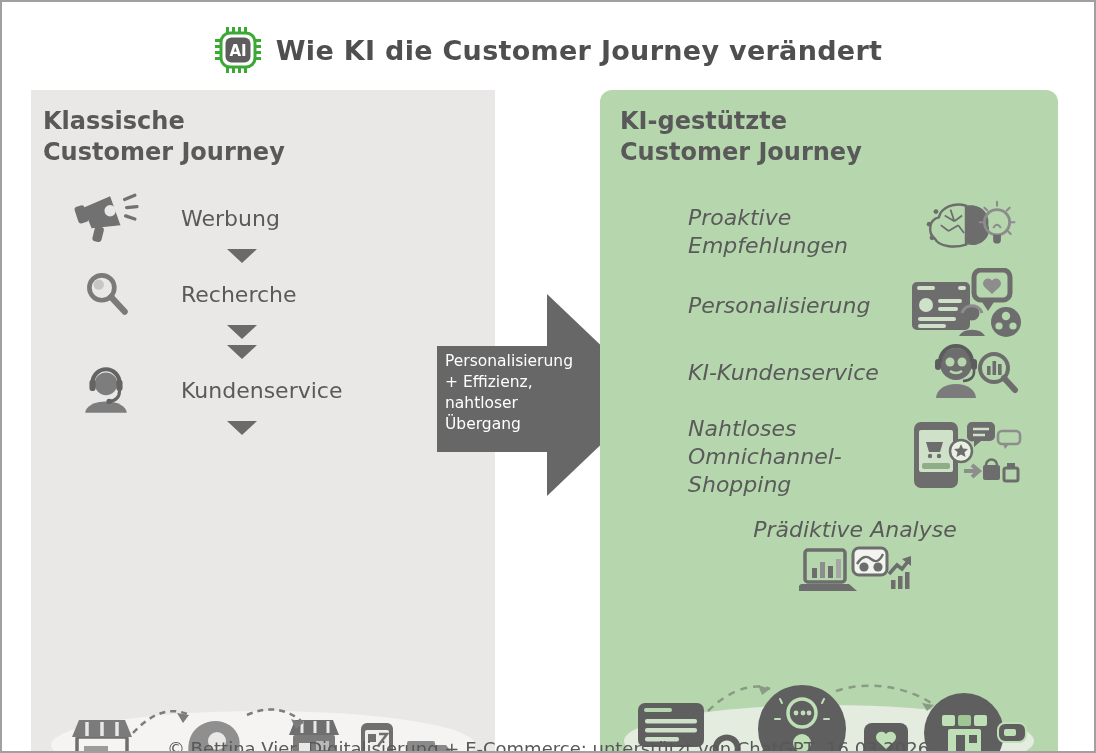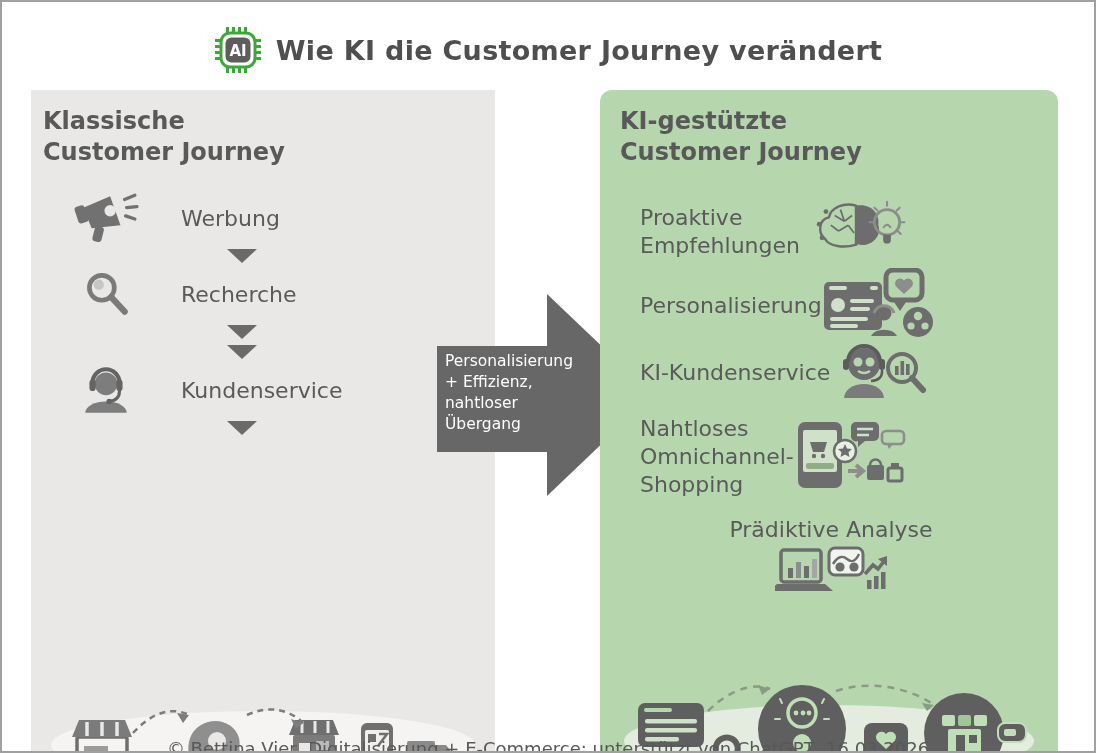--- a/index.html
+++ b/index.html
@@ -22,21 +22,21 @@
   .step-label{margin-left:40px;font-size:22px;color:#5a5a5a;}
   .arrow-row{height:20px;display:flex;align-items:center;}
   .down-triangle{width:0;height:0;border-left:15px solid transparent;border-right:15px solid transparent;border-top:14px solid #6a6a6a;margin-left:192px;}
   
   .trans-rect{position:absolute;left:435px;top:344px;width:111px;height:106px;background:#676767;}
   .trans-head{position:absolute;left:545px;top:292px;width:0;height:0;
     border-top:101px solid transparent;border-bottom:101px solid transparent;border-left:106px solid #676767;}
   .trans-label{position:absolute;left:443px;top:349px;width:160px;color:#ffffff;font-size:15.5px;line-height:21px;white-space:pre-line;}
   
   .ai-items{position:absolute;top:110px;left:0;right:0;}
-  .ai-row{display:flex;align-items:center;justify-content:flex-start;padding:0 36px 0 40px;box-sizing:border-box;}
+  .ai-row{display:flex;align-items:center;justify-content:space-between;padding:0 36px 0 88px;box-sizing:border-box;font-style:italic;}
   .ai-label{font-size:22px;color:#5a5a5a;line-height:28px;white-space:pre-line;}
   .ai-icon{flex:0 0 auto;}
   .r1{height:64px;} .r2{height:58px;margin-top:13px;} .r3{height:96px;}
   .r4{height:72px;margin-top:2px;} .r5{height:66px;margin-top:11px;flex-direction:column;}
   
   .illus{position:absolute;bottom:6px;left:8px;right:8px;display:flex;justify-content:center;}
   
   .footer{position:absolute;top:736px;left:0;right:0;text-align:center;font-size:18px;color:#585858;}
 </style>
 </head>

